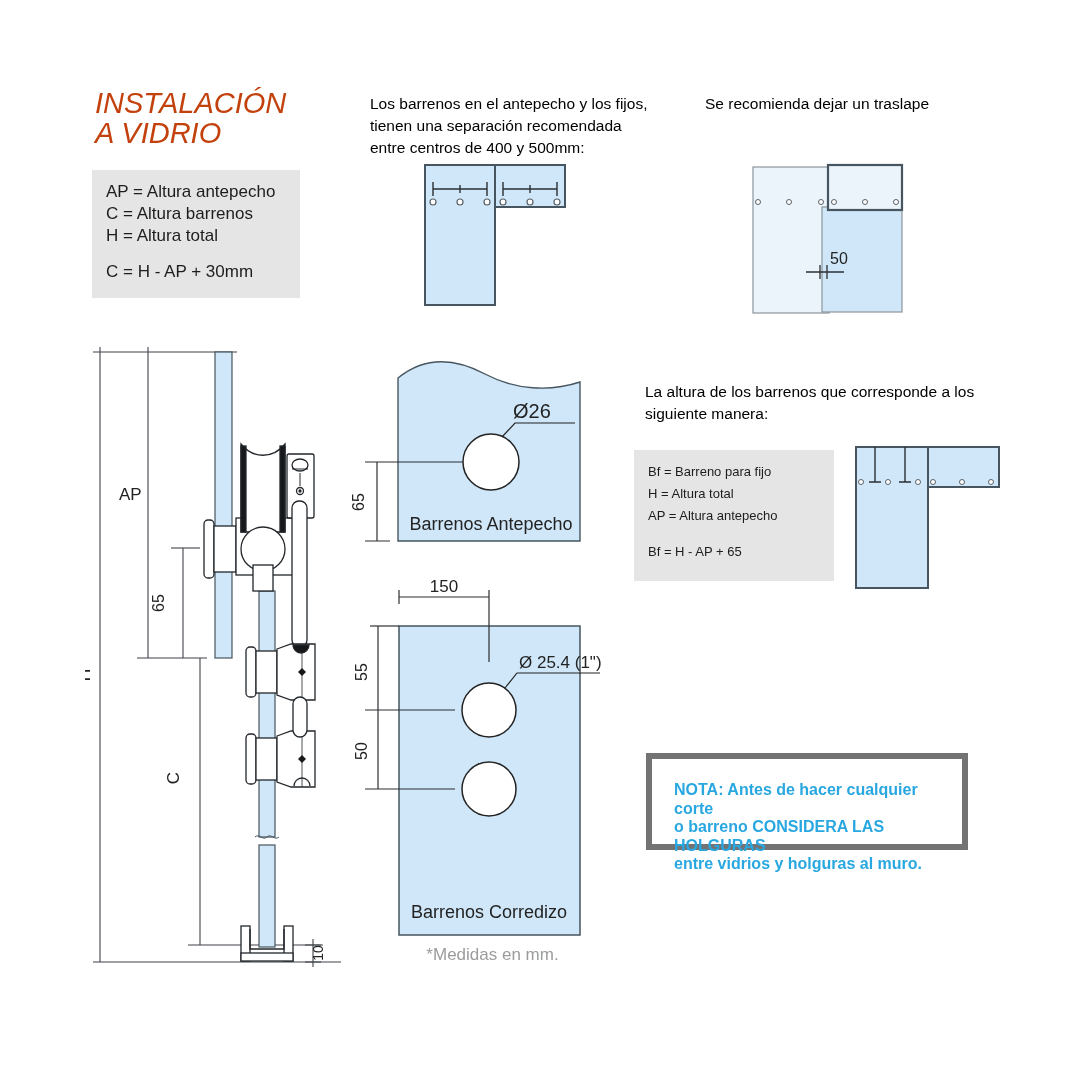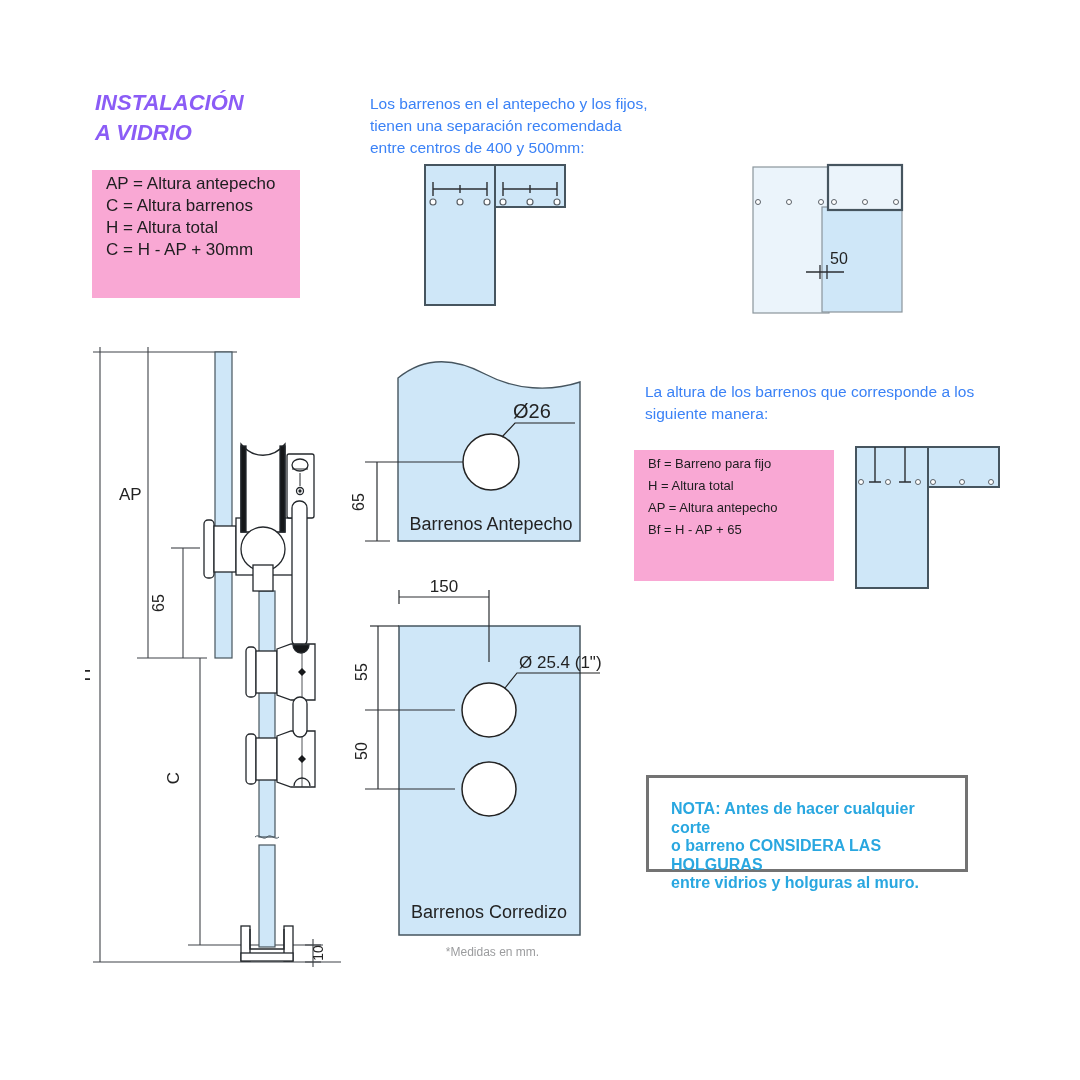--- a/index.html
+++ b/index.html
@@ -2,36 +2,35 @@
 <html><head>
 <meta charset="utf-8">
 <style>
   html,body{margin:0;padding:0;}
   body{
     width:1080px;height:1080px;position:relative;background:#ffffff;
     font-family:"Liberation Sans", sans-serif;color:#515459;overflow:hidden;
   }
   .abs{position:absolute;}
   .title{
-    font-size:22px;line-height:30px;font-weight:bold;font-style:italic;
-    color:#8b5cf6;letter-spacing:0px;
-  }
-  .para{font-size:15.5px;line-height:22px;color:#3b82f6;}
+    font-size:29px;line-height:30px;font-weight:normal;font-style:italic;
+    color:#c2410c;letter-spacing:0px;
+  }
+  .para{font-size:15.5px;line-height:22px;color:#000000;}
   .graybox{
-    background:#f9a8d4;color:#1d1d1f;font-size:17px;line-height:22px;
-    padding:3px 0 0 14px;box-sizing:border-box;
-  }
-  .graybox .formula{}
+    background:#e5e5e5;color:#1d1d1f;font-size:17px;line-height:22px;
+    padding:11px 0 0 14px;box-sizing:border-box;
+  }
+  .graybox .formula{margin-top:14px;}
   .notabox{
-    border:3px solid #737373;color:#29a7e0;font-weight:bold;
+    border:6px solid #737373;color:#29a7e0;font-weight:bold;
     font-size:16px;line-height:18.5px;box-sizing:border-box;
     padding:22px 10px 0 22px;
-    margin-top:22px;
-  }
-  .footnote{font-size:12px;color:#9b9c9e;text-align:center;}
+  }
+  .footnote{font-size:17px;color:#9b9c9e;text-align:center;}
   svg text{font-family:"Liberation Sans", sans-serif;fill:#232323;}
   .dimtxt{font-size:16px;}
 </style>
 </head>
 <body>
 
 <div class="abs title" style="left:95px;top:88px;">
   <div>INSTALACIÓN</div>
   <div>A VIDRIO</div>
 </div>
@@ -43,20 +42,21 @@
   <div class="formula">C = H - AP + 30mm</div>
 </div>
 
 <div class="abs para" style="left:370px;top:93px;width:300px;">
   <div>Los barrenos en el antepecho y los fijos,</div>
   <div>tienen una separación recomendada</div>
   <div>entre centros de 400 y 500mm:</div>
 </div>
 
 <div class="abs para" style="left:705px;top:93px;width:290px;">
+  <div>Se recomienda dejar un traslape</div>
 </div>
 
 <svg class="abs" style="left:390px;top:160px;" width="210" height="150" viewBox="0 0 210 150">
   <g fill="#cfe7f8" stroke="#46555f" stroke-width="2">
     <rect x="35" y="5" width="70" height="140"></rect>
     <rect x="105" y="5" width="70" height="42"></rect>
   </g>
   <g stroke="#2c2f33" stroke-width="1.4" fill="none">
     <path d="M43,29 H97 M43,22 V36 M70,25 V33 M97,22 V36"></path>
     <path d="M113,29 H167 M113,22 V36 M140,25 V33 M167,22 V36"></path>

